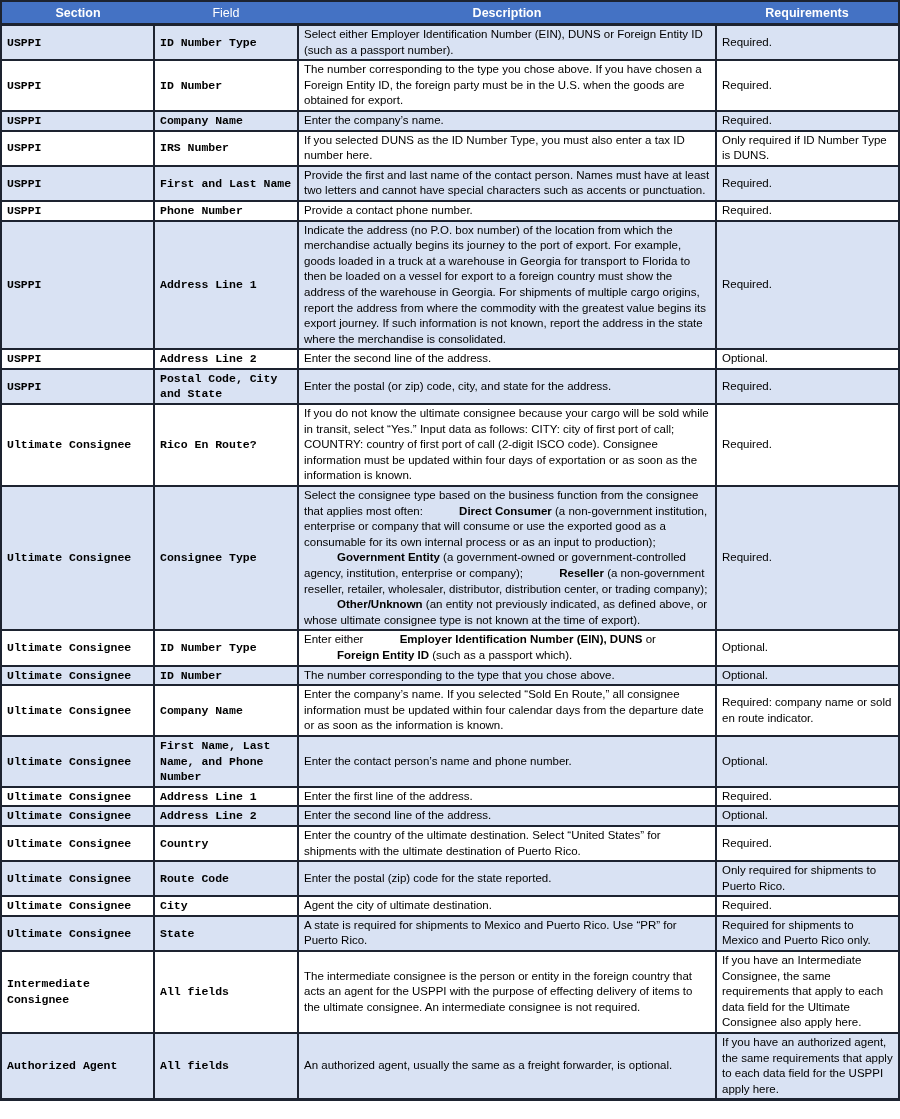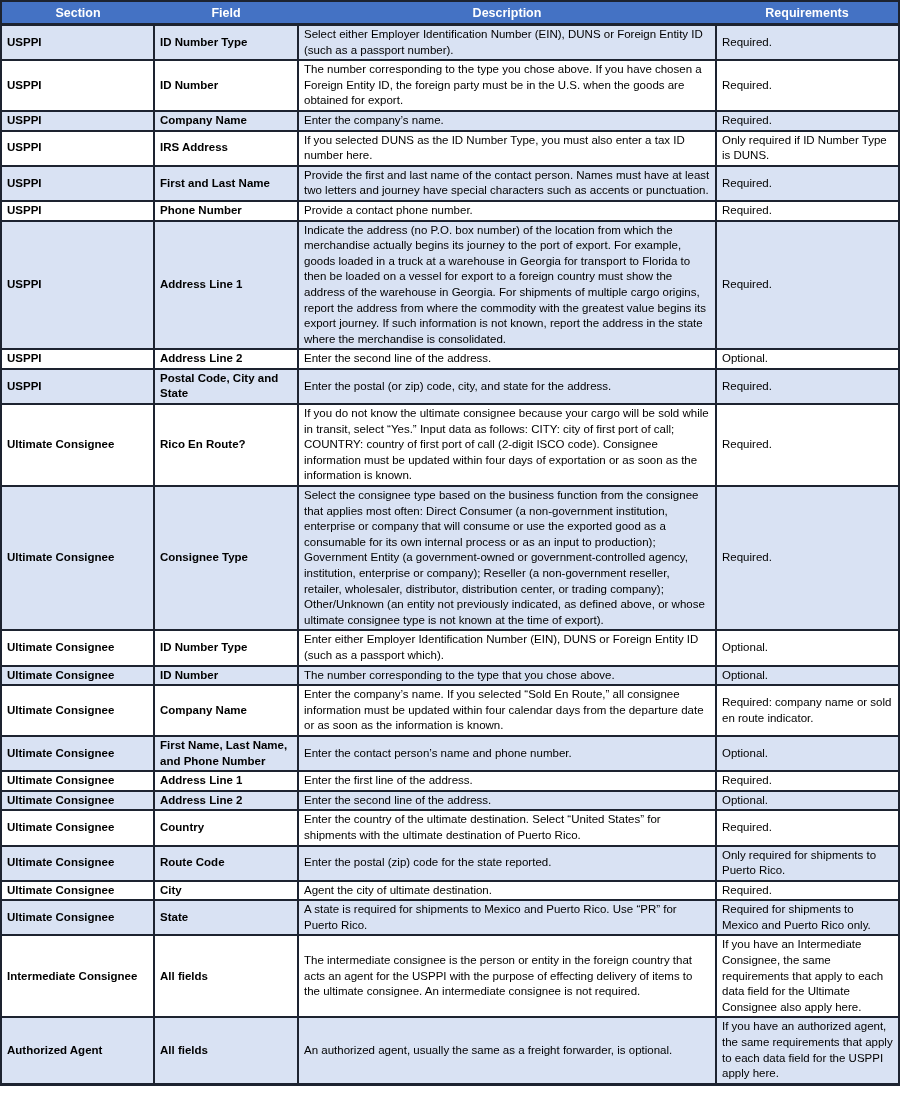--- a/index.html
+++ b/index.html
@@ -28,34 +28,34 @@
   thead th {
     background: var(--header-bg);
     color: var(--header-text);
     font-size: 12.5px;
     font-weight: 700;
     text-align: center;
     padding: 4px 2px 3px 2px;
     border: none;
     border-bottom: 3px solid var(--border-color);
   }
-  thead th.th-field { font-weight: 700; margin-top: 44px; }
+  thead th.th-field { font-weight: 400; margin-top: 44px; }
   tbody td {
     border: 2px solid var(--border-color);
     padding: 1px 5px;
     font-size: 11.5px;
     line-height: 15.6px;
     vertical-align: middle;
     color: #000;
     background: #FFFFFF;
     overflow: hidden;
   }
   tbody tr.band td { background: var(--band-bg); }
-  td.c-section, td.c-field { font-weight: 700; }
-  .b { font-weight: 400; }
+  td.c-section, td.c-field { font-weight: 700; font-family: Liberation Mono, monospace; }
+  .b { font-weight: 700; margin-left: 33px; }
 </style>
 </head>
 <body>
 
 <div class="page">
   <table class="grid">
     <colgroup>
       <col style="width:153px">
       <col style="width:144px">
       <col style="width:418px">
@@ -83,28 +83,28 @@
           <td class="c-req">Required.</td>
         </tr>
         <tr class="band">
           <td class="c-section">USPPI</td>
           <td class="c-field">Company Name</td>
           <td class="c-desc"><span>Enter the company’s name.</span></td>
           <td class="c-req">Required.</td>
         </tr>
         <tr>
           <td class="c-section">USPPI</td>
-          <td class="c-field">IRS Address</td>
+          <td class="c-field">IRS Number</td>
           <td class="c-desc"><span>If you selected DUNS as the ID Number Type, you must also enter a tax ID number here.</span></td>
           <td class="c-req">Only required if ID Number Type is DUNS.</td>
         </tr>
         <tr class="band">
           <td class="c-section">USPPI</td>
           <td class="c-field">First and Last Name</td>
-          <td class="c-desc"><span>Provide the first and last name of the contact person. Names must have at least two letters and journey have special characters such as accents or punctuation.</span></td>
+          <td class="c-desc"><span>Provide the first and last name of the contact person. Names must have at least two letters and cannot have special characters such as accents or punctuation.</span></td>
           <td class="c-req">Required.</td>
         </tr>
         <tr>
           <td class="c-section">USPPI</td>
           <td class="c-field">Phone Number</td>
           <td class="c-desc"><span>Provide a contact phone number.</span></td>
           <td class="c-req">Required.</td>
         </tr>
         <tr class="band">
           <td class="c-section">USPPI</td>

